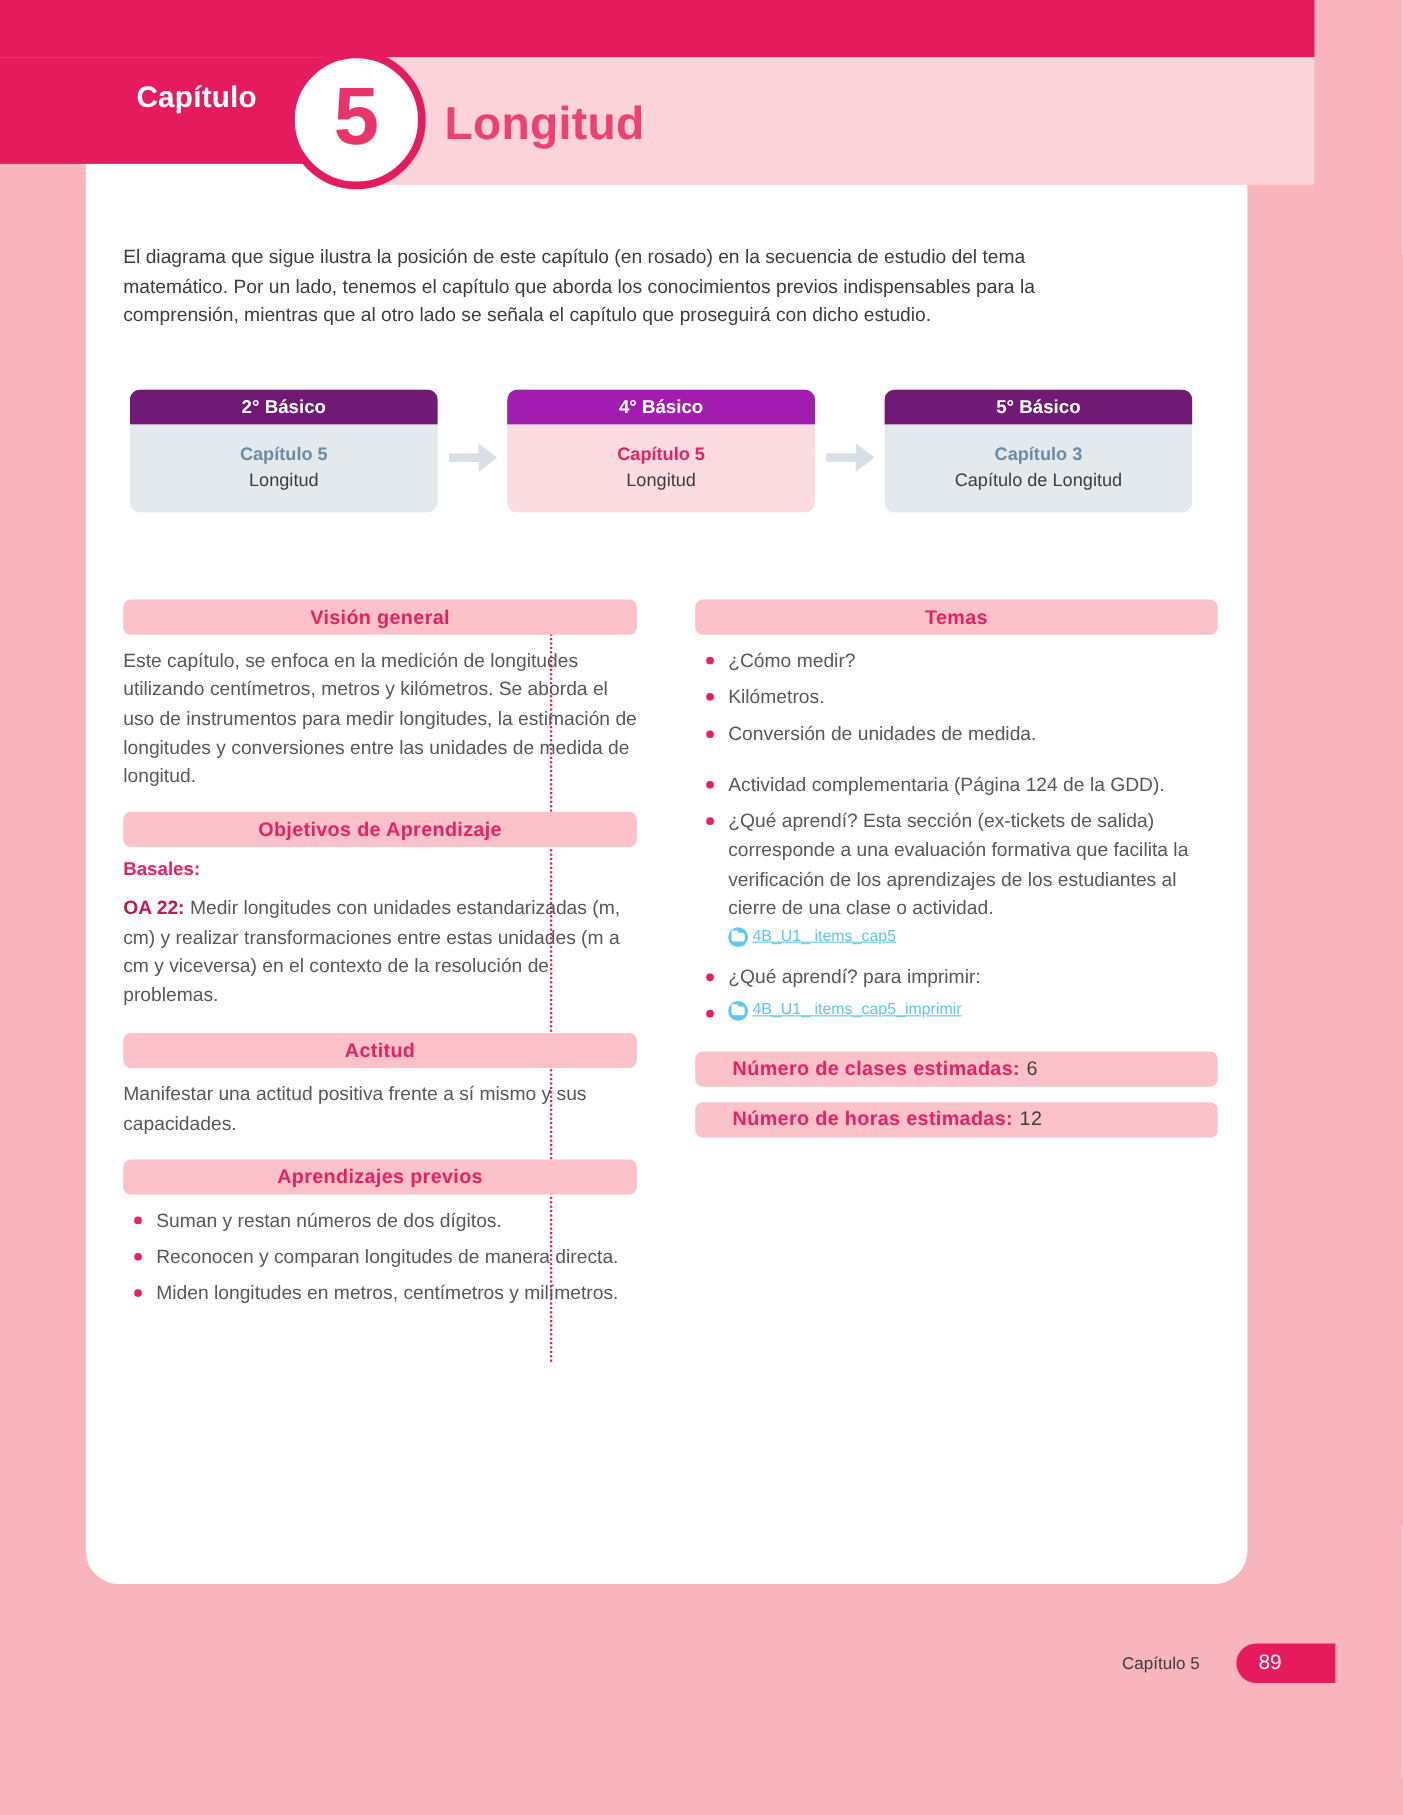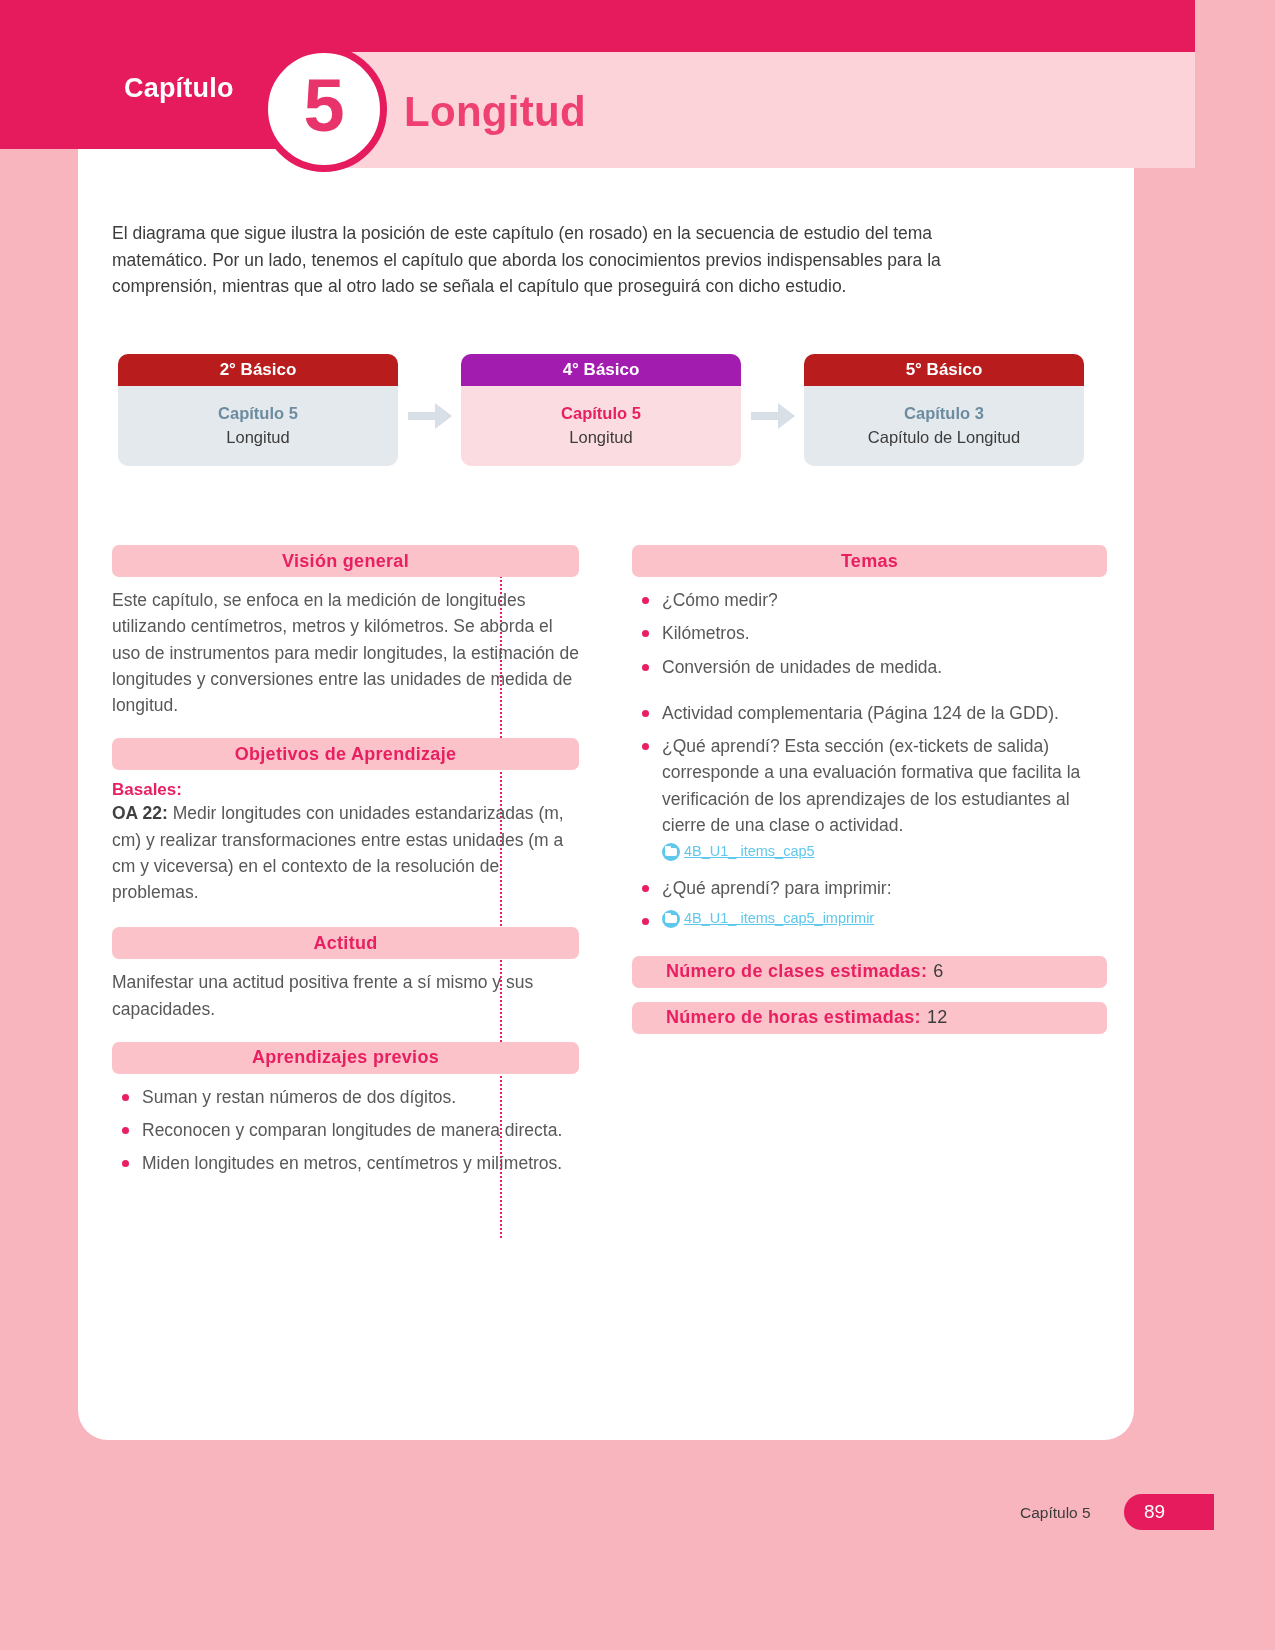--- a/index.html
+++ b/index.html
@@ -121,21 +121,21 @@
     overflow: hidden;
     box-shadow: 0 0 0 0 transparent;
   }
   .flow-head {
     height: 32px;
     display: flex; align-items: center; justify-content: center;
     font-size: 17px;
     font-weight: bold;
     color: #ffffff;
   }
-  .flow-head.grey { background: #b91c1c; }
+  .flow-head.grey { background: #701a75; }
   .flow-head.pink { background: #a21caf; text-align: right; }
   .flow-body {
     height: 80px;
     display: flex;
     flex-direction: column;
     align-items: center;
     justify-content: center;
     gap: 5px;
     padding-bottom: 2px;
   }
@@ -204,28 +204,29 @@
   .para {
     font-size: 17.5px;
     line-height: 1.5;
     color: #58585a;
     margin-bottom: 20px;
   }
   .sub-label {
     font-size: 17px;
     font-weight: bold;
     color: #e81f60;
+    margin-bottom: 12px;
   }
   .oa-block {
     font-size: 17.5px;
     line-height: 1.5;
     color: #58585a;
     margin-bottom: 22px;
   }
-  .oa-block b { color: #404040; margin-top: 29px; }
+  .oa-block b { color: #be185d; margin-top: 29px; }
 
   ul.bl { list-style: none; margin: 0 0 20px 0; }
   ul.bl li {
     position: relative;
     padding-left: 30px;
     font-size: 17.5px;
     line-height: 1.5;
     color: #58585a;
     margin-bottom: 7px;
   }

